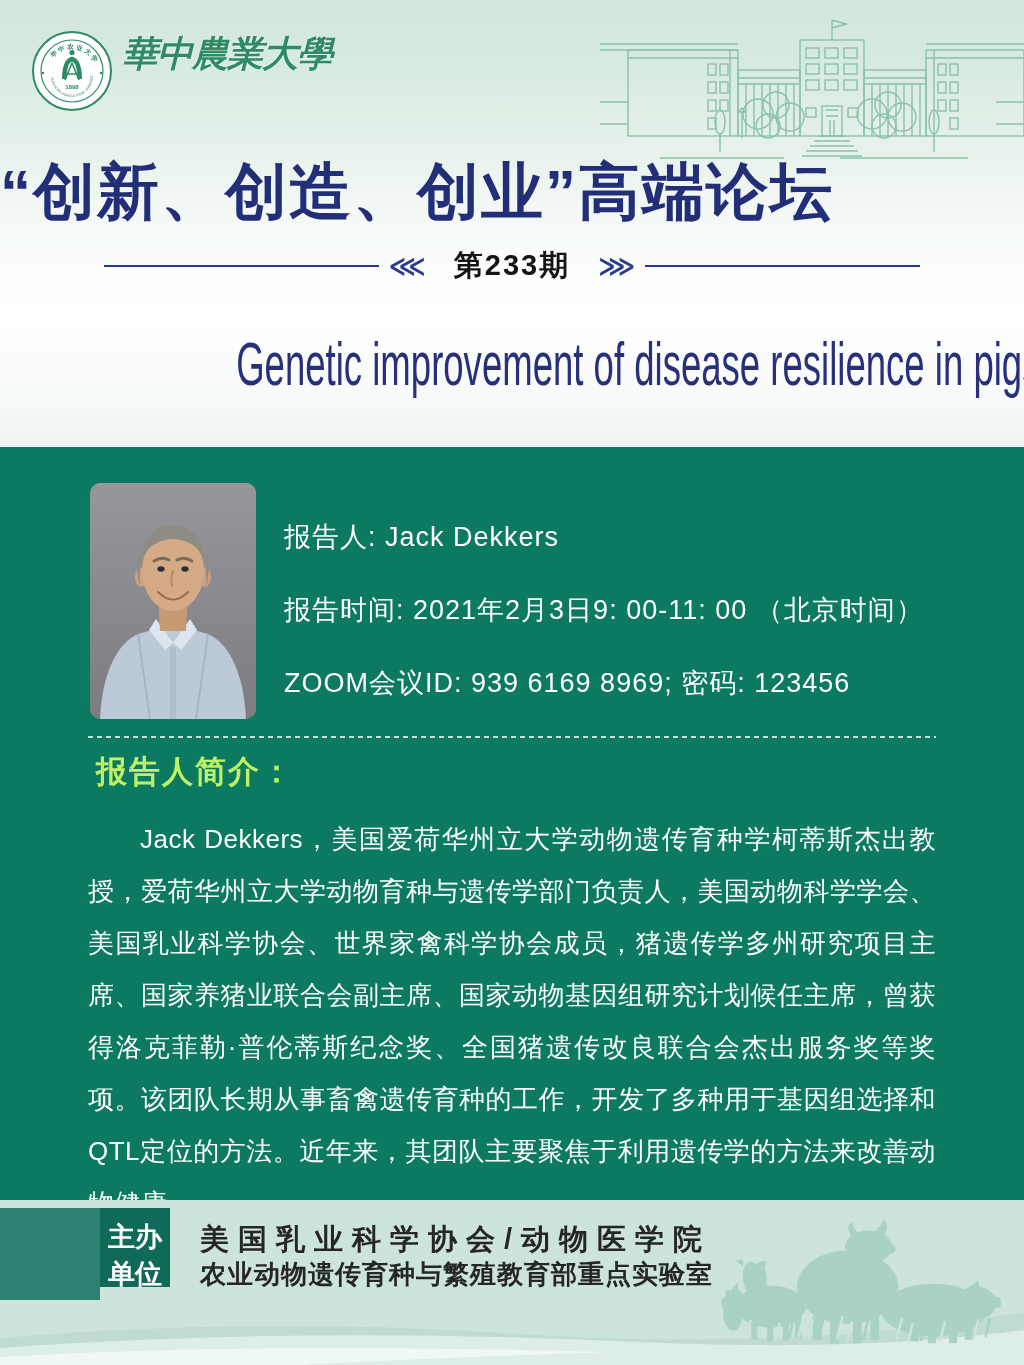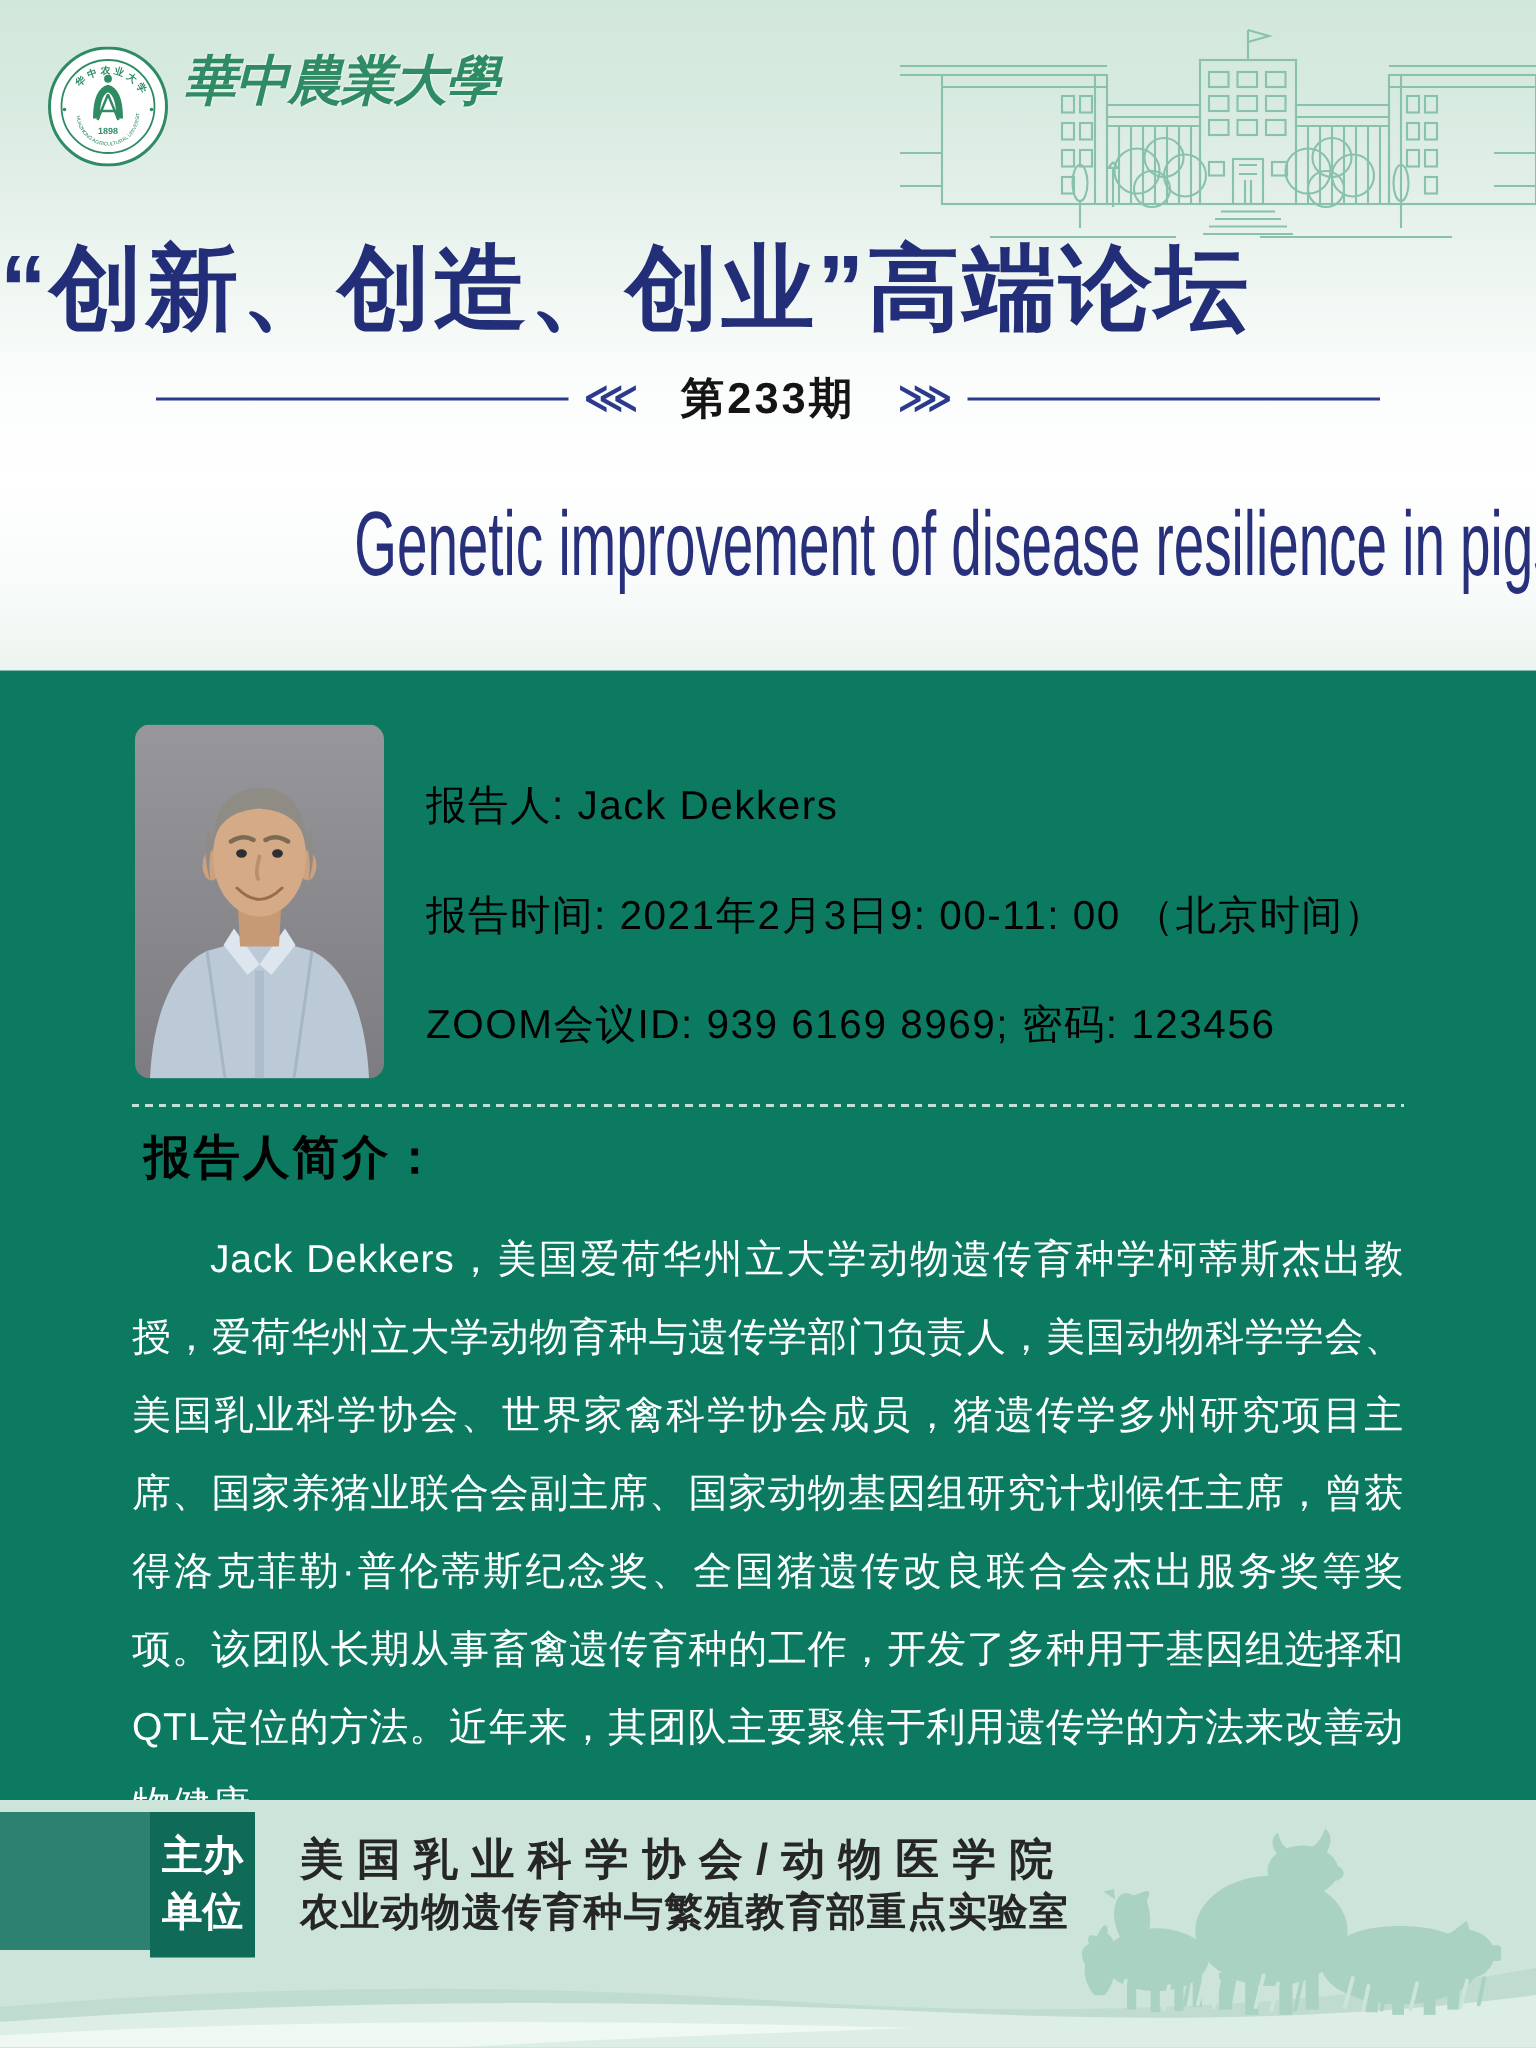--- a/index.html
+++ b/index.html
@@ -61,49 +61,49 @@
 
   
   .green-section {
     position:absolute; left:0; top:447px; width:1024px; height:753px;
     background:#0c7a61;
   }
   .photo {
     position:absolute; left:90px; top:36px; width:166px; height:236px;
     border-radius:10px; overflow:hidden;
   }
-  .info { position:absolute; left:284px; top:72px; color:#000000; }
+  .info { position:absolute; left:284px; top:72px; color:#ffffff; }
   .info-line { font-size:27px; letter-spacing:1px; margin-bottom:37px; white-space:nowrap; }
   .dashed-divider {
     position:absolute; left:88px; top:289px; width:848px; height:2px;
     background: repeating-linear-gradient(90deg,
       rgba(225,242,236,0.85) 0 5px, transparent 5px 9px);
   }
   .intro-heading {
     position:absolute; left:96px; top:304px;
-    font-size:31px; font-weight:bold; color:#000000; letter-spacing:2px;
+    font-size:31px; font-weight:bold; color:#bef264; letter-spacing:2px;
   }
   .bio {
     position:absolute; left:88px; top:366px; width:848px;
     font-size:26px; line-height:52px; color:#fdfffe;
     text-align:justify; text-indent:2em; letter-spacing:0.5px;
   }
 
   
   .footer {
     position:absolute; left:0; top:1200px; width:1024px; height:165px;
     background:#cde4da; overflow:hidden;
   }
   .waves { position:absolute; left:0; bottom:0; width:1024px; height:165px; }
   .animals { position:absolute; right:0; top:5px; width:330px; height:140px; }
   .host-box-light {
     position:absolute; left:0; top:8px; width:100px; height:92px; background:#2c8170;
   }
   .host-box-dark {
-    position:absolute; left:100px; top:8px; width:70px; height:97px; background:#0f6a57;
+    position:absolute; left:100px; top:8px; width:70px; height:79px; background:#0f6a57;
     color:#ffffff; font-weight:bold; font-size:27px; line-height:37px;
     text-align:center; padding-top:11px;
   }
   .host-line1 {
     position:absolute; left:200px; top:20px;
     font-size:29px; font-weight:bold; color:#262626; letter-spacing:9px; white-space:nowrap;
   }
   .host-line2 {
     position:absolute; left:200px; top:57px;
     font-size:26px; font-weight:bold; color:#262626; letter-spacing:1px; white-space:nowrap;

